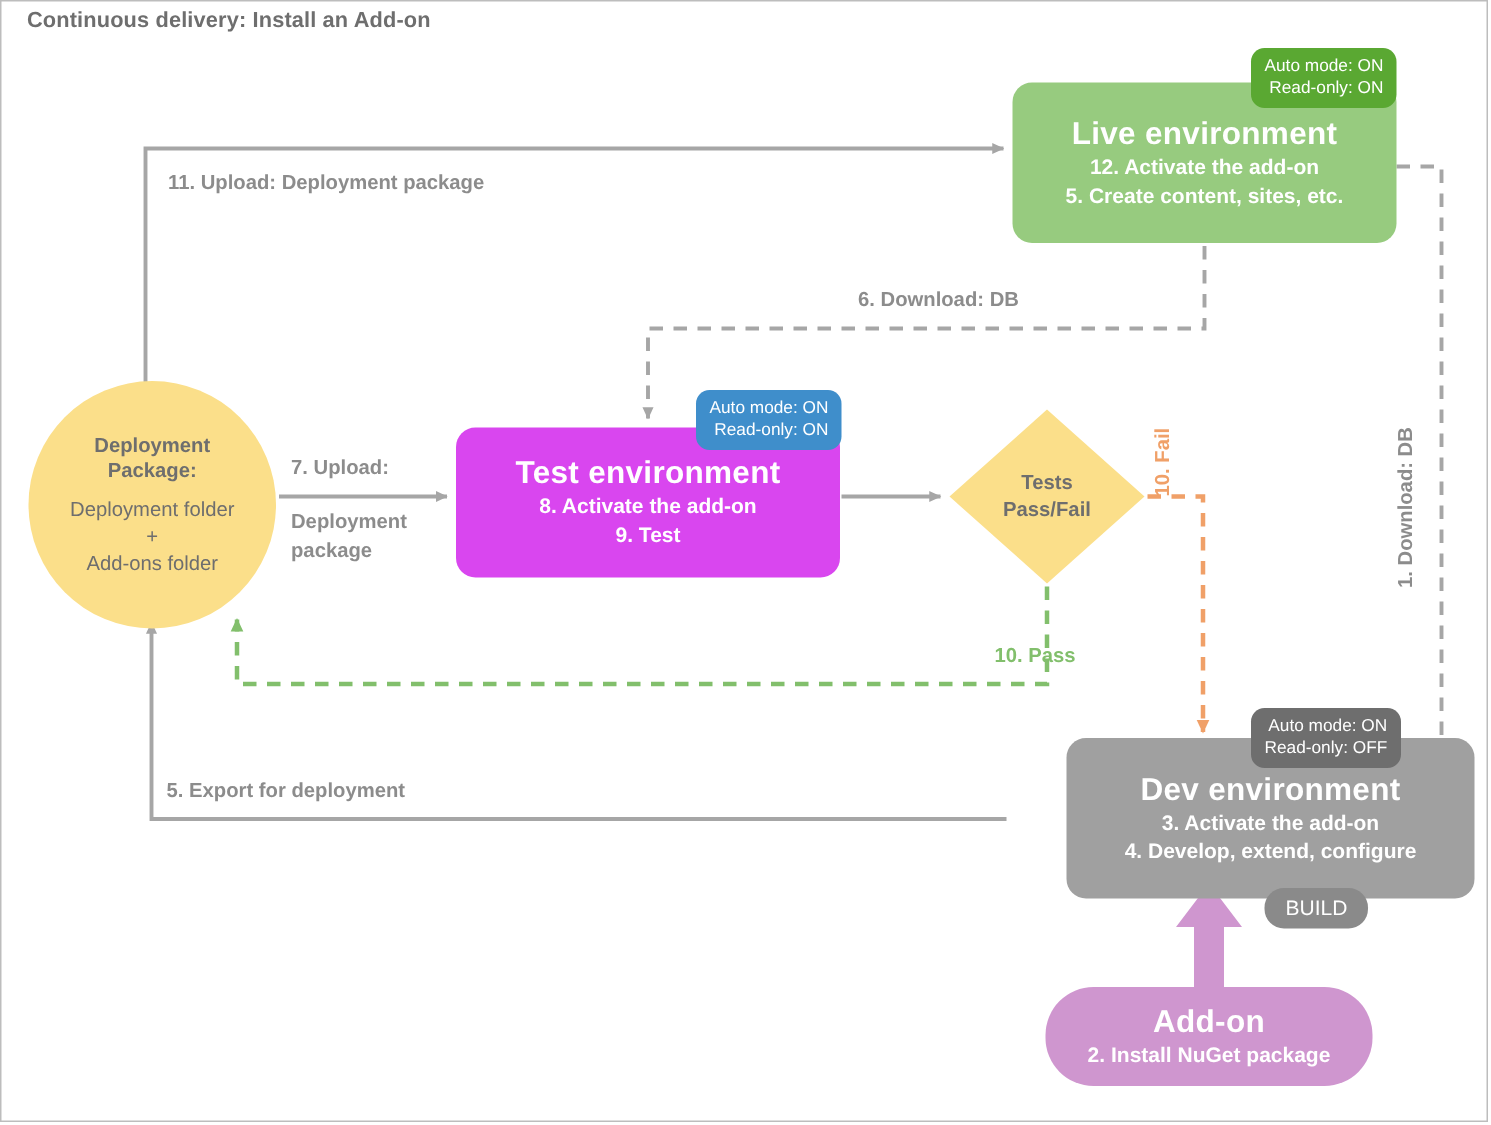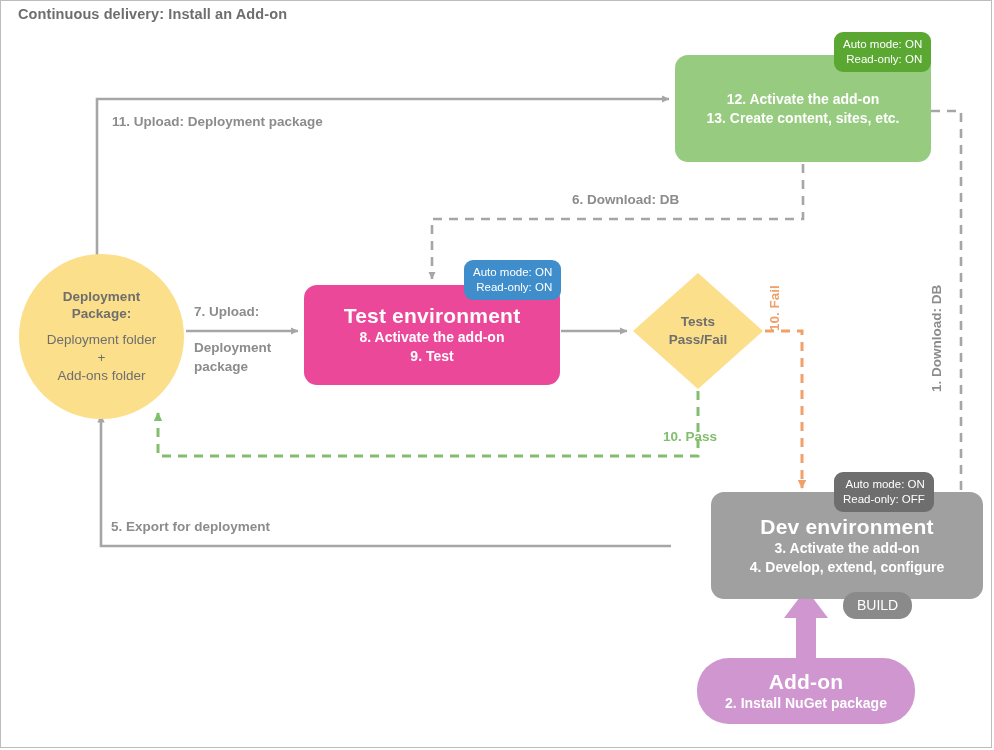--- a/index.html
+++ b/index.html
@@ -31,21 +31,21 @@
     border-radius:13px;
     display:flex;flex-direction:column;
     align-items:center;justify-content:center;
     color:#ffffff;text-align:center;
     box-sizing:border-box;
   }
   .node .t1{font-size:21px;font-weight:bold;line-height:24px;letter-spacing:.2px;}
   .node .t2{font-size:14px;font-weight:bold;line-height:19px;}
 
   #live-env{left:674px;top:54px;width:256px;height:107px;background:#97cb7f;}
-  #test-env{left:303px;top:284px;width:256px;height:100px;background:#ec4899;}
+  #test-env{left:303px;top:284px;width:256px;height:100px;background:#d946ef;}
   #dev-env{left:674px;top:491px;width:272px;height:107px;background:#a0a0a0;margin-left:36px;}
   #addon{left:696px;top:657px;width:218px;height:66px;background:#cf96cf;border-radius:32px;}
   #addon .t1{font-size:21px;}
   #addon .t2{font-size:14px;text-align:center;}
 
   
   .badge{
     position:absolute;border-radius:9px;
     color:#ffffff;font-size:11.5px;font-weight:normal;
     line-height:14.5px;text-align:right;
@@ -128,22 +128,23 @@
     <path d="M764,330 L801,330 L801,487" fill="none" stroke="#f0a068" stroke-width="3" stroke-dasharray="9 7" marker-end="url(#arrow-orange)"></path>
 
     <path d="M670,545 L100,545 L100,414" fill="none" stroke="#a6a6a6" stroke-width="2.6" marker-end="url(#arrow-gray)"></path>
 
     <path d="M930,110 L960,110 L960,546 L936,546" fill="none" stroke="#a6a6a6" stroke-width="2.6" stroke-dasharray="9 7" marker-end="url(#arrow-gray)"></path>
 
     <path d="M805,588 L783,617 L795,617 L795,664 L815,664 L815,617 L827,617 z" fill="#cf96cf"></path>
   </svg>
 
   <div class="node" id="live-env">
+    <div class="t1">Live environment</div>
     <div class="t2">12. Activate the add-on</div>
-    <div class="t2">13. Create content, sites, etc.</div>
+    <div class="t2">5. Create content, sites, etc.</div>
   </div>
   <div class="badge" id="badge-live">
     <div>Auto mode: ON</div>
     <div>Read-only: ON</div>
   </div>
 
   <div class="node" id="test-env">
     <div class="t1">Test environment</div>
     <div class="t2">8. Activate the add-on</div>
     <div class="t2">9. Test</div>

